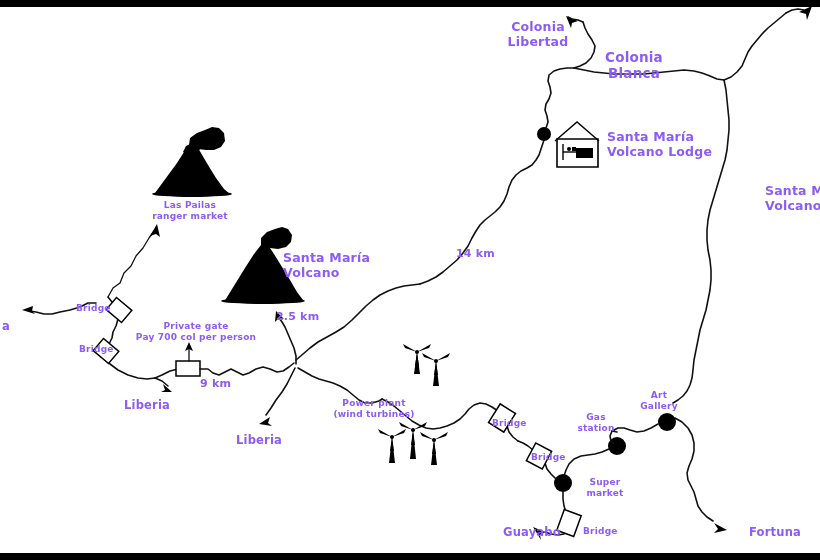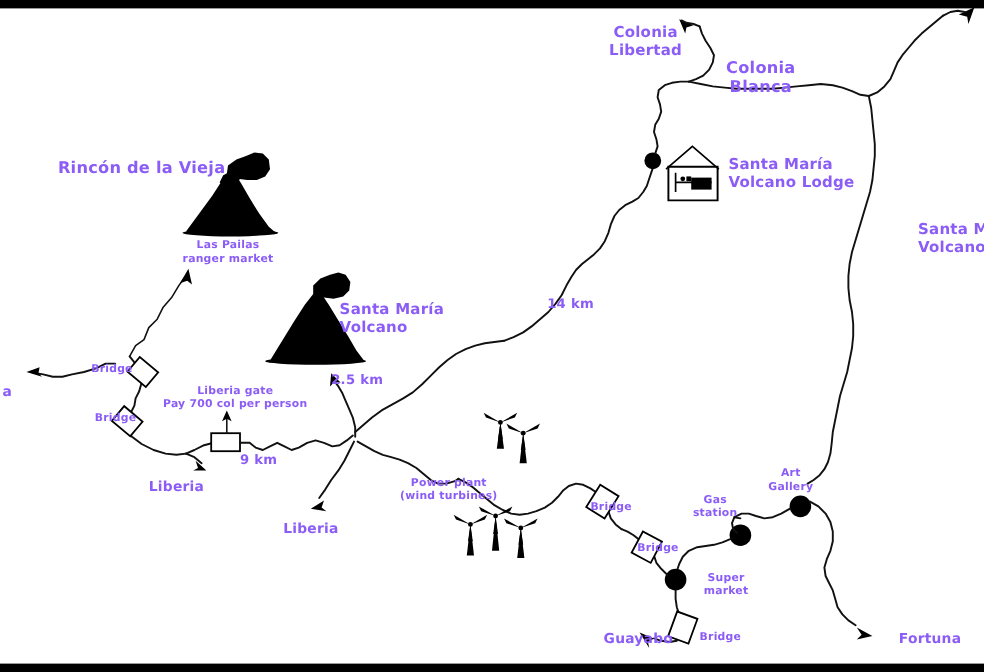--- a/index.html
+++ b/index.html
@@ -295,21 +295,20 @@
       <path class="turbine" d="M 434,440 L 437,465 L 431,465 Z"></path>
       <path class="turbine" d="M 434,440 L 420,432 L 422,436 Z"></path>
       <path class="turbine" d="M 434,440 L 448,432 L 446,436 Z"></path>
       <path class="turbine" d="M 434,440 L 432,454 L 436,454 Z"></path>
       <circle class="turbine" cx="434" cy="440" r="2"></circle>
     </g>
 
   </svg>
 
   <div class="label lbl-place-big centered" style="left:118px; top:133px;">
-    <div>Rincón de la Vieja</div>
   </div>
 
   <div class="label lbl-small centered" style="left:190px; top:200px;">
     <div>Las Pailas</div>
     <div>ranger market</div>
   </div>
 
   <div class="label lbl-place-med" style="left:283px; top:251px;">
     <div>Santa María</div>
     <div>Volcano</div>
@@ -341,21 +340,21 @@
 
   <div class="label lbl-dist" style="left:200px; top:378px;">9 km</div>
 
   <div class="label lbl-small" style="left:76px; top:303px;">Bridge</div>
   <div class="label lbl-small" style="left:79px; top:344px;">Bridge</div>
   <div class="label lbl-small" style="left:492px; top:418px;">Bridge</div>
   <div class="label lbl-small" style="left:531px; top:452px;">Bridge</div>
   <div class="label lbl-small" style="left:583px; top:526px;">Bridge</div>
 
   <div class="label lbl-small centered" style="left:196px; top:321px;">
-    <div>Liberia gate</div>
+    <div>Private gate</div>
     <div>Pay 700 col per person</div>
   </div>
 
   <div class="label lbl-place-sm" style="left:124px; top:399px;">Liberia</div>
 
   <div class="label lbl-place-sm" style="left:236px; top:434px;">Liberia</div>
 
   <div class="label lbl-place-sm" style="left:2px; top:320px;">a</div>
 
   <div class="label lbl-small centered" style="left:374px; top:398px;">

